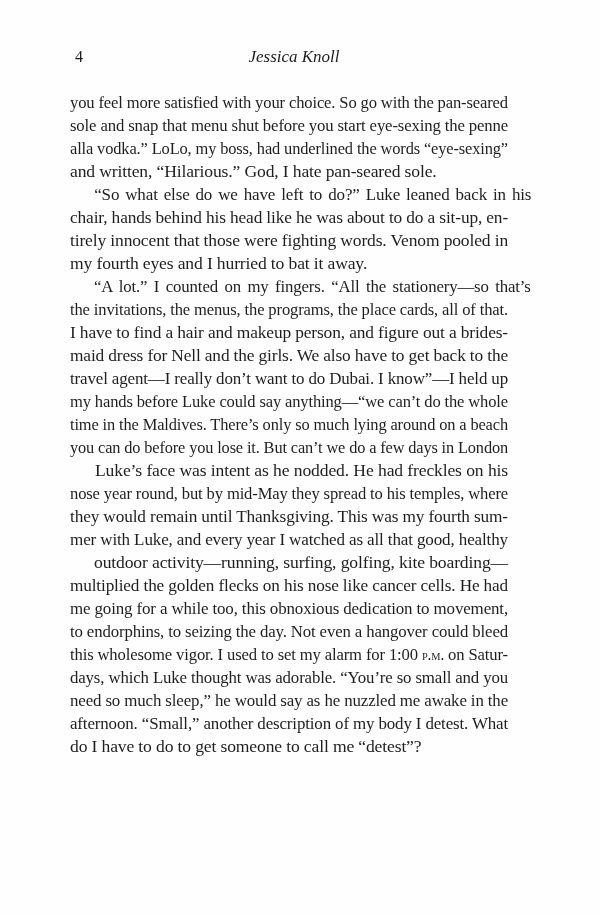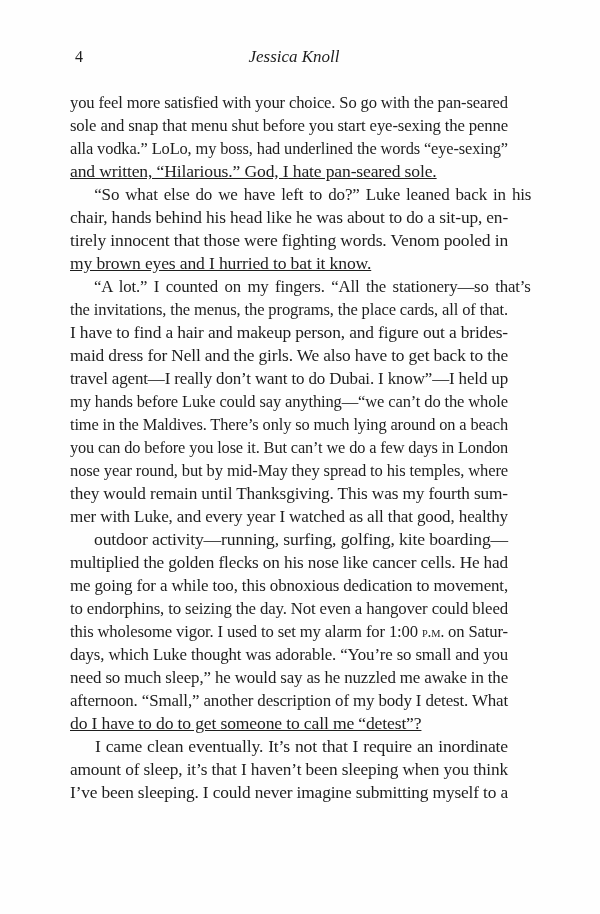--- a/index.html
+++ b/index.html
@@ -57,21 +57,21 @@
     height: 23.03px;
     line-height: 23.03px;
     font-size: 17.6px;
     white-space: nowrap;
     text-align: justify;
     text-align-last: justify;
     overflow: visible;
     letter-spacing: -0.15px;
   }
   .line.indent { padding-left: 25px; }
-  .line.last { text-align-last: left; text-decoration: underline; }
+  .line.last { text-align-last: left; }
   .sc { font-variant: small-caps; font-size: 0.92em; }
 </style>
 </head>
 <body>
 
 <div class="page">
 
   <div class="running-head">
     <span class="page-number">4</span>
     <span class="book-author">Jessica Knoll</span>
@@ -83,49 +83,45 @@
       <span class="line" style="white-space: nowrap; transform-origin: 0px 50%; display: block; width: 464.859px; transform: scaleX(0.9422);">you feel more satisfied with your choice. So go with the pan-seared</span>
       <span class="line" style="white-space: nowrap; transform-origin: 0px 50%; display: block; width: 460.609px; transform: scaleX(0.9509);">sole and snap that menu shut before you start eye-sexing the penne</span>
       <span class="line" style="white-space: nowrap; transform-origin: 0px 50%; display: block; width: 469.062px; transform: scaleX(0.9338);">alla vodka.” LoLo, my boss, had underlined the words “eye-sexing”</span>
       <span class="line last" style="white-space: nowrap;">and written, “Hilarious.” God, I hate pan-seared sole.</span>
     </div>
 
     <div>
       <span class="line indent" style="white-space: nowrap; transform-origin: 0px 50%; display: block; width: 452.125px; transform: scaleX(0.9669);">“So what else do we have left to do?” Luke leaned back in his</span>
       <span class="line" style="white-space: nowrap; transform-origin: 0px 50%; display: block; width: 444.281px; transform: scaleX(0.9859);">chair, hands behind his head like he was about to do a sit-up, en-</span>
       <span class="line" style="white-space: nowrap; transform-origin: 0px 50%; display: block; width: 439.766px; transform: scaleX(0.996);">tirely innocent that those were fighting words. Venom pooled in</span>
-      <span class="line last" style="white-space: nowrap;">my brown eyes and I hurried to bat it know.</span>
+      <span class="line last" style="white-space: nowrap;">my fourth eyes and I hurried to bat it away.</span>
     </div>
 
     <div>
       <span class="line indent" style="white-space: nowrap; transform-origin: 0px 50%; display: block; width: 457.266px; transform: scaleX(0.9554);">“A lot.” I counted on my fingers. “All the stationery—so that’s</span>
       <span class="line" style="white-space: nowrap; transform-origin: 0px 50%; display: block; width: 465.234px; transform: scaleX(0.9415);">the invitations, the menus, the programs, the place cards, all of that.</span>
       <span class="line" style="white-space: nowrap; transform-origin: 0px 50%; display: block; width: 442.656px; transform: scaleX(0.9895);">I have to find a hair and makeup person, and figure out a brides-</span>
       <span class="line" style="white-space: nowrap; transform-origin: 0px 50%; display: block; width: 444.219px; transform: scaleX(0.986);">maid dress for Nell and the girls. We also have to get back to the</span>
       <span class="line" style="white-space: nowrap; transform-origin: 0px 50%; display: block; width: 454.391px; transform: scaleX(0.9639);">travel agent—I really don’t want to do Dubai. I know”—I held up</span>
       <span class="line" style="white-space: nowrap; transform-origin: 0px 50%; display: block; width: 466.25px; transform: scaleX(0.9394);">my hands before Luke could say anything—“we can’t do the whole</span>
       <span class="line" style="white-space: nowrap; transform-origin: 0px 50%; display: block; width: 469.109px; transform: scaleX(0.9337);">time in the Maldives. There’s only so much lying around on a beach</span>
       <span class="line" style="white-space: nowrap; transform-origin: 0px 50%; display: block; width: 471.391px; transform: scaleX(0.9292);">you can do before you lose it. But can’t we do a few days in London</span>
     </div>
 
     <div>
+      <span class="line indent" style="white-space: normal;">Luke’s face was intent as he nodded. He had freckles on his</span>
       <span class="line" style="white-space: nowrap; transform-origin: 0px 50%; display: block; width: 464.688px; transform: scaleX(0.9426);">nose year round, but by mid-May they spread to his temples, where</span>
       <span class="line" style="white-space: nowrap; transform-origin: 0px 50%; display: block; width: 445.656px; transform: scaleX(0.9828);">they would remain until Thanksgiving. This was my fourth sum-</span>
       <span class="line" style="white-space: nowrap; transform-origin: 0px 50%; display: block; width: 451.438px; transform: scaleX(0.9702);">mer with Luke, and every year I watched as all that good, healthy</span>
       <span class="line" style="white-space: normal; margin-left: 24px;">outdoor activity—running, surfing, golfing, kite boarding—</span>
       <span class="line" style="white-space: nowrap; transform-origin: 0px 50%; display: block; width: 447.406px; transform: scaleX(0.979);">multiplied the golden flecks on his nose like cancer cells. He had</span>
       <span class="line" style="white-space: nowrap; transform-origin: 0px 50%; display: block; width: 454.609px; transform: scaleX(0.9635);">me going for a while too, this obnoxious dedication to movement,</span>
       <span class="line" style="white-space: nowrap; transform-origin: 0px 50%; display: block; width: 458.484px; transform: scaleX(0.9553);">to endorphins, to seizing the day. Not even a hangover could bleed</span>
       <span class="line" style="white-space: nowrap; transform-origin: 0px 50%; display: block; width: 463.031px; transform: scaleX(0.9459);"><span>this wholesome vigor. I used to set my alarm for 1:00 </span><span class="sc">p.m.</span><span> on Satur-</span></span>
       <span class="line" style="white-space: nowrap; transform-origin: 0px 50%; display: block; width: 457.844px; transform: scaleX(0.9567);">days, which Luke thought was adorable. “You’re so small and you</span>
       <span class="line" style="white-space: nowrap; transform-origin: 0px 50%; display: block; width: 455.656px; transform: scaleX(0.9613);">need so much sleep,” he would say as he nuzzled me awake in the</span>
       <span class="line" style="white-space: nowrap; transform-origin: 0px 50%; display: block; width: 455.062px; transform: scaleX(0.9625);">afternoon. “Small,” another description of my body I detest. What</span>
       <span class="line last" style="white-space: nowrap;">do I have to do to get someone to call me “detest”?</span>
     </div>
 
-    <div>
-      <span class="line indent" style="white-space: normal;">I came clean eventually. It’s not that I require an inordinate</span>
-      <span class="line" style="white-space: nowrap; transform-origin: 0px 50%; display: block; width: 445.312px; transform: scaleX(0.9836);">amount of sleep, it’s that I haven’t been sleeping when you think</span>
-      <span class="line" style="white-space: nowrap; transform-origin: 0px 50%; display: block; width: 444.297px; transform: scaleX(0.9858);">I’ve been sleeping. I could never imagine submitting myself to a</span>
-    </div>
 
   </div>
 </div>
 
 </body></html>

